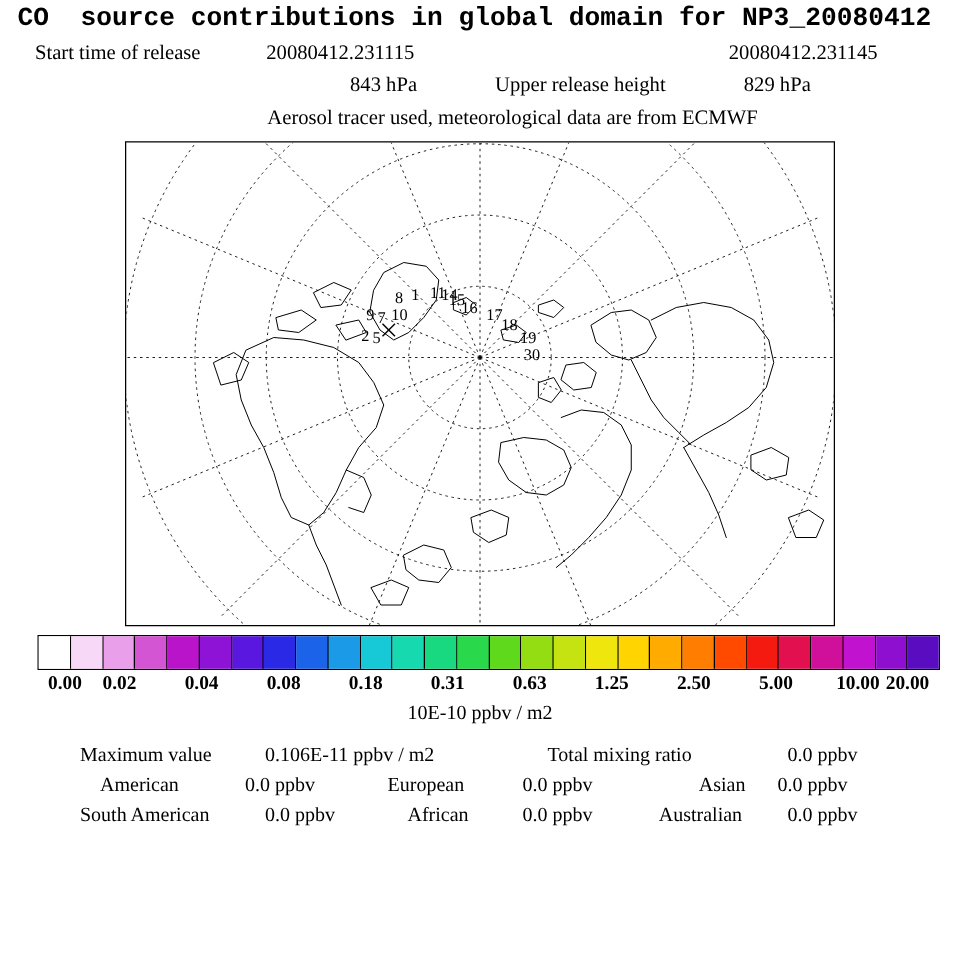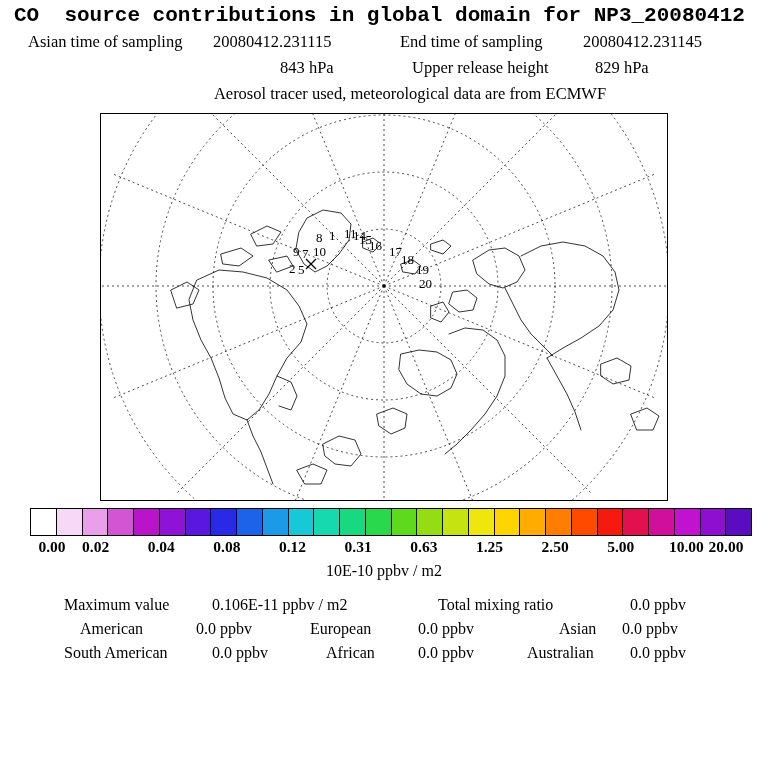--- a/index.html
+++ b/index.html
@@ -106,27 +106,26 @@
   .foot-row .cellname { position: absolute; font-size: 16px; white-space: pre; }
   .foot-row .cellval  { position: absolute; font-size: 16px; white-space: pre; }
 </style>
 </head>
 <body>
 
 <div id="root">
 
   <div class="title">CO  source contributions in global domain for NP3_20080412</div>
 
-  <div class="sub-split" style="left:28px; top:32px;">Asian time of sampling</div>
+  <div class="sub-split" style="left:28px; top:32px;">Start time of release</div>
   <div class="sub-split" style="left:213px; top:32px;">20080412.231115</div>
-  <div class="sub-split" style="left:400px; top:32px;">End time of sampling</div>
   <div class="sub-split" style="left:583px; top:32px;">20080412.231145</div>
 
   <div class="sub-split" style="left:280px; top:58px;">843 hPa</div>
-  <div class="sub-split" style="left:412px; top:58px;">Upper release height</div>
+  <div class="sub-split" style="left:396px; top:58px;">Upper release height</div>
   <div class="sub-split" style="left:595px; top:58px;text-align:right;">829 hPa</div>
 
   <div class="subline l3">Aerosol tracer used, meteorological data are from ECMWF</div>
 
   <div id="mapbox">
     <svg width="566" height="386" viewBox="0 0 566 386" xmlns="http://www.w3.org/2000/svg">
       <defs>
         <clipPath id="boxclip">
             <rect x="0" y="0" width="566" height="386"></rect>
           </clipPath>
@@ -214,21 +213,21 @@
         <span style="position: absolute; left: 258px; top: 118px; font-size: 13px; font-family: &quot;Liberation Serif&quot;, serif; color: rgb(0, 0, 0); white-space: pre;">15</span>
         <span style="position: absolute; left: 268px; top: 124px; font-size: 13px; font-family: &quot;Liberation Serif&quot;, serif; color: rgb(0, 0, 0); white-space: pre;">16</span>
         <span style="position: absolute; left: 288px; top: 130px; font-size: 13px; font-family: &quot;Liberation Serif&quot;, serif; color: rgb(0, 0, 0); white-space: pre;">17</span>
         <span style="position: absolute; left: 192px; top: 130px; font-size: 13px; font-family: &quot;Liberation Serif&quot;, serif; color: rgb(0, 0, 0); white-space: pre;">9</span>
         <span style="position: absolute; left: 201px; top: 132px; font-size: 13px; font-family: &quot;Liberation Serif&quot;, serif; color: rgb(0, 0, 0); white-space: pre;">7</span>
         <span style="position: absolute; left: 212px; top: 130px; font-size: 13px; font-family: &quot;Liberation Serif&quot;, serif; color: rgb(0, 0, 0); white-space: pre;">10</span>
         <span style="position: absolute; left: 300px; top: 138px; font-size: 13px; font-family: &quot;Liberation Serif&quot;, serif; color: rgb(0, 0, 0); white-space: pre;">18</span>
         <span style="position: absolute; left: 315px; top: 148px; font-size: 13px; font-family: &quot;Liberation Serif&quot;, serif; color: rgb(0, 0, 0); white-space: pre;">19</span>
         <span style="position: absolute; left: 188px; top: 147px; font-size: 13px; font-family: &quot;Liberation Serif&quot;, serif; color: rgb(0, 0, 0); white-space: pre;">2</span>
         <span style="position: absolute; left: 197px; top: 148px; font-size: 13px; font-family: &quot;Liberation Serif&quot;, serif; color: rgb(0, 0, 0); white-space: pre;">5</span>
-        <span style="position: absolute; left: 318px; top: 162px; font-size: 13px; font-family: &quot;Liberation Serif&quot;, serif; color: rgb(0, 0, 0); white-space: pre;">20</span>
+        <span style="position: absolute; left: 318px; top: 162px; font-size: 13px; font-family: &quot;Liberation Serif&quot;, serif; color: rgb(0, 0, 0); white-space: pre;">30</span>
       </div>
   </div>
 
   <div id="cbar">
       <div class="cell" style="background: rgb(255, 255, 255);"></div>
       <div class="cell" style="background: rgb(247, 217, 247);"></div>
       <div class="cell" style="background: rgb(234, 159, 234);"></div>
       <div class="cell" style="background: rgb(212, 85, 212);"></div>
       <div class="cell" style="background: rgb(185, 20, 201);"></div>
       <div class="cell" style="background: rgb(143, 19, 214);"></div>
@@ -253,21 +252,21 @@
       <div class="cell" style="background: rgb(208, 16, 154);"></div>
       <div class="cell" style="background: rgb(192, 18, 207);"></div>
       <div class="cell" style="background: rgb(142, 15, 208);"></div>
       <div class="cell" style="background: rgb(90, 12, 192);"></div>
     </div>
   <div id="cbar-labels">
       <span style="left: 52px;">0.00</span>
       <span style="left: 95.6364px;">0.02</span>
       <span style="left: 161.273px;">0.04</span>
       <span style="left: 226.909px;">0.08</span>
-      <span style="left: 292.545px;">0.12</span>
+      <span style="left: 292.545px;">0.18</span>
       <span style="left: 358.182px;">0.31</span>
       <span style="left: 423.818px;">0.63</span>
       <span style="left: 489.455px;">1.25</span>
       <span style="left: 555.091px;">2.50</span>
       <span style="left: 620.727px;">5.00</span>
       <span style="left: 686.364px;">10.00</span>
       <span style="left: 726px;">20.00</span>
     </div>
   <div id="cbar-unit">10E-10 ppbv / m2</div>
 

